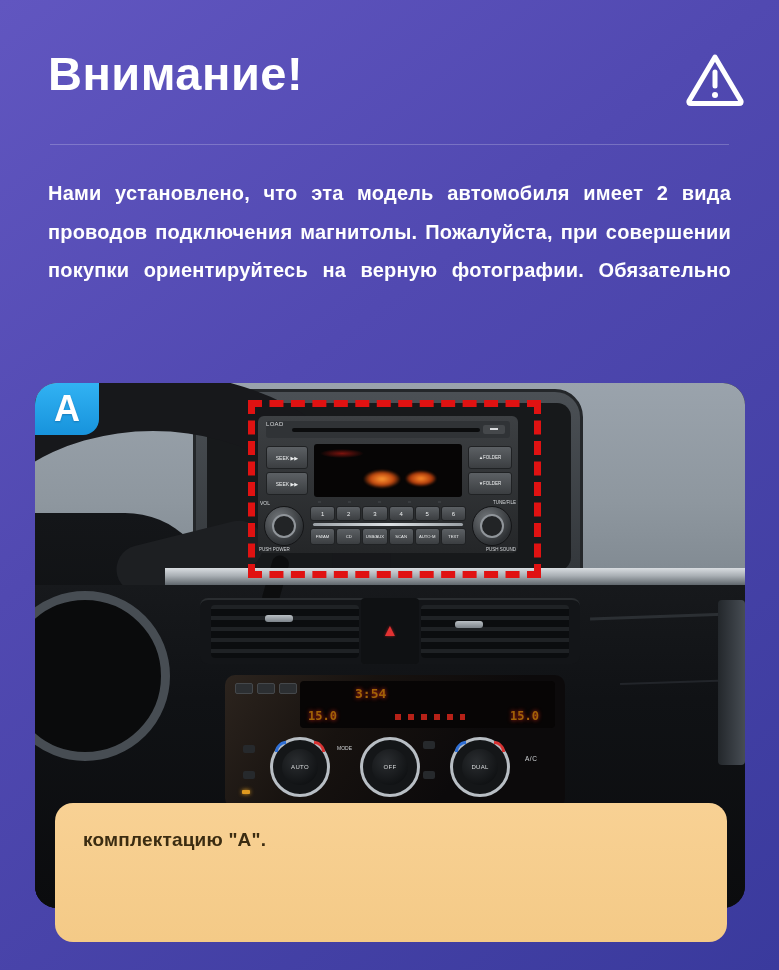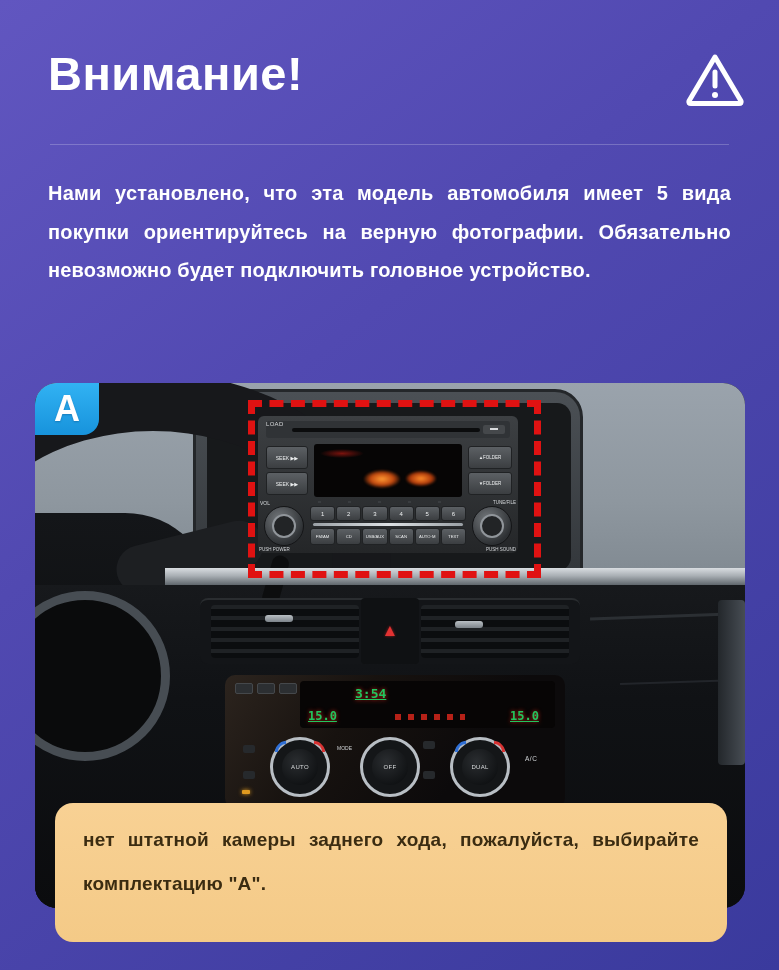--- a/index.html
+++ b/index.html
@@ -66,21 +66,21 @@
   .vhandle{width:28px;height:7px;background:linear-gradient(180deg,#b9bfc4,#7d848a);border-radius:3px;z-index:6;}
   .vh-l{left:230px;top:232px;}
   .vh-r{left:420px;top:238px;}
   .hazard{left:326px;top:215px;width:58px;height:66px;background:#0f1113;border-radius:4px;z-index:5;display:flex;align-items:center;justify-content:center;}
   .hazard span{color:#e23232;font-size:17px;text-shadow:0 0 3px rgba(255,40,40,.6);}
   
   .climate{left:190px;top:292px;width:340px;height:133px;background:linear-gradient(125deg,#2c241e 0%,#17120f 35%,#0c0a0b 70%);border-radius:10px;z-index:5;}
   .cbtns{left:10px;top:8px;display:flex;gap:4px;}
   .cbtn{width:16px;height:9px;background:#2c2f32;border:1px solid #45484b;border-radius:2px;}
   .cdisp{left:75px;top:6px;width:255px;height:47px;background:#070505;border-radius:4px;overflow:hidden;}
-  .led{color:#22c55e;text-shadow:0 0 4px rgba(255,50,30,.8);font-family:"DejaVu Sans Mono",monospace;font-weight:bold;text-decoration:underline;}
+  .led{color:#a16207;text-shadow:0 0 4px rgba(255,50,30,.8);font-family:"DejaVu Sans Mono",monospace;font-weight:bold;}
   .clock{left:55px;top:5px;font-size:13px;}
   .temp-l{left:8px;top:28px;font-size:12px;}
   .temp-r{left:210px;top:28px;font-size:12px;}
   .fanmark{left:95px;top:33px;width:70px;height:6px;background:repeating-linear-gradient(90deg,rgba(226,40,28,.8) 0 6px,transparent 6px 13px);filter:blur(.4px);}
   .cknob{top:62px;width:60px;height:60px;border-radius:50%;background:#141618;border:3px solid #b8bec4;box-sizing:border-box;z-index:6;}
   .cknob-in{position:absolute;left:9px;top:9px;width:36px;height:36px;border-radius:50%;background:radial-gradient(circle at 40% 35%,#2a2d30,#101214 75%);display:flex;align-items:center;justify-content:center;color:#dadcde;font-size:6px;letter-spacing:.3px;}
   .ck-l{left:45px;}
   .ck-c{left:135px;}
   .ck-r{left:225px;}
   .arc{position:absolute;width:22px;height:22px;border:3px solid transparent;border-radius:50%;box-sizing:border-box;}
@@ -118,23 +118,23 @@
 <div class="abs warn-icon">
   <svg width="64" height="60" viewBox="0 0 64 60">
     <path d="M32 7 L58 51 Q59 53.5 56 53.5 L8 53.5 Q5 53.5 6 51 Z" fill="none" stroke="#ffffff" stroke-width="5" stroke-linejoin="round"></path>
     <line x1="32" y1="22" x2="32" y2="36" stroke="#ffffff" stroke-width="5" stroke-linecap="round"></line>
     <circle cx="32" cy="45" r="3" fill="#ffffff"></circle>
   </svg>
 </div>
 <div class="abs divider"></div>
 
 <div class="abs intro">
-  <div class="jline">Нами установлено, что эта модель автомобиля имеет 5 вида</div>
+  <div class="jline">Нами установлено, что эта модель автомобиля имеет 2 вида</div>
+  <div class="jline">проводов подключения магнитолы. Пожалуйста, при совершении</div>
   <div class="jline">покупки ориентируйтесь на верную фотографии. Обязательно</div>
-  <div class="pline">невозможно будет подключить головное устройство.</div>
 </div>
 
 <div class="abs photo">
   <div class="abs ph-top"></div>
 
   <div class="abs wheel-rim"></div>
   <div class="abs wheel-fill"></div>
   <div class="abs spoke"></div>
   <div class="abs stalk"></div>
   <div class="abs stalk-knob"></div>
@@ -242,15 +242,14 @@
   </div>
 
   <div class="abs dashed"></div>
 
   <div class="abs badge">
     <span>A</span>
   </div>
 </div>
 
 <div class="abs note">
-  <div class="jline">нет штатной камеры заднего хода, пожалуйста, выбирайте</div>
   <div class="pline">комплектацию "А".</div>
 </div>
 
 </body></html>

